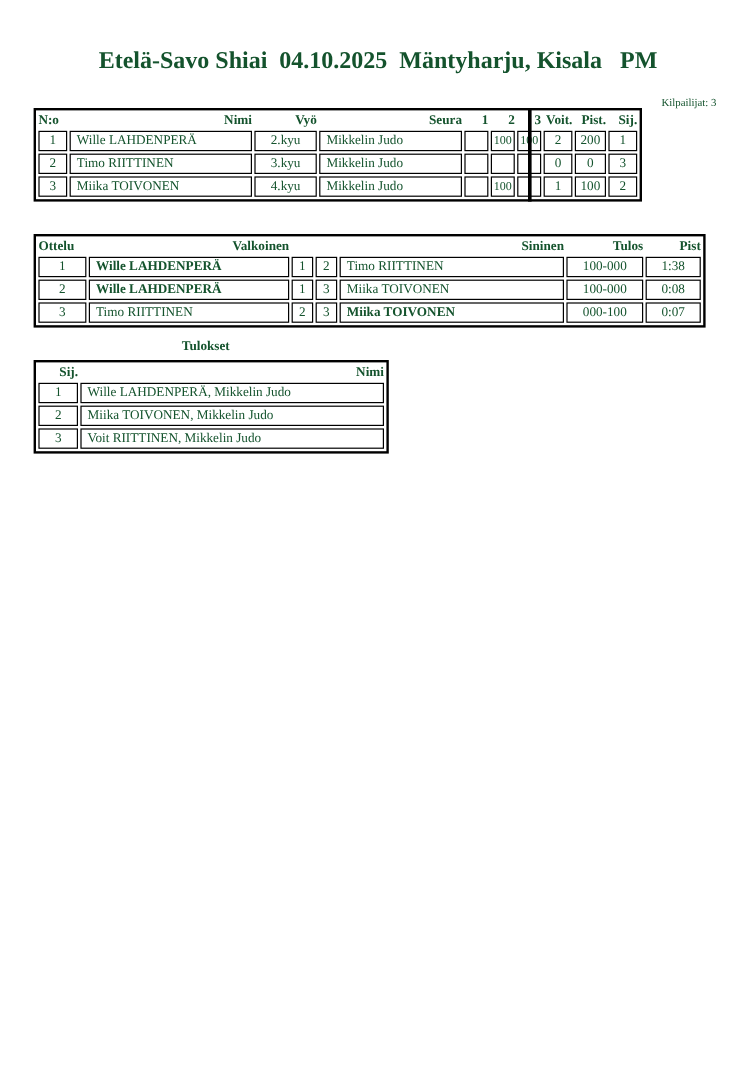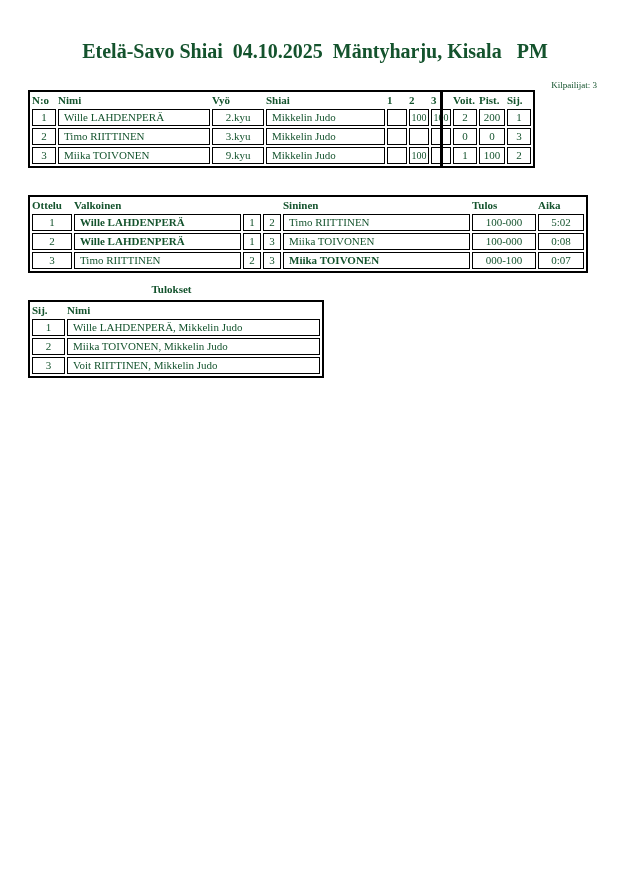--- a/index.html
+++ b/index.html
@@ -53,21 +53,21 @@
     border: 2px solid #000000;
     background: #ffffff;
   }
   th {
     border: none;
     font-size: 11px;
     font-weight: bold;
     height: 13px;
     line-height: 13px;
     padding: 0;
-    text-align: left;
+    text-align: right;
     white-space: nowrap;
   }
   td {
     border: 1px solid #000000;
     font-size: 11px;
     height: 15px;
     line-height: 15px;
     padding: 0;
     text-align: center;
     white-space: nowrap;
@@ -119,21 +119,21 @@
 
   <div class="competitors-note">Kilpailijat: 3</div>
 
   <div class="tbl-wrap wrap-kilpailijat">
     <table>
       <tbody>
           <tr>
         <th class="k-no al-left">N:o</th>
         <th class="k-nimi">Nimi</th>
         <th class="k-vyo">Vyö</th>
-        <th class="k-seura">Shiai</th>
+        <th class="k-seura">Seura</th>
         <th class="k-r">1</th>
         <th class="k-r">2</th>
         <th class="k-r">3</th>
         <th class="k-voit">Voit.</th>
         <th class="k-pist">Pist.</th>
         <th class="k-sij">Sij.</th>
       </tr>
       <tr>
         <td class="k-no">1</td>
         <td class="k-nimi al-left">Wille LAHDENPERÄ</td>
@@ -154,21 +154,21 @@
         <td class="k-r small-num"></td>
         <td class="k-r small-num"></td>
         <td class="k-r small-num"></td>
         <td class="k-voit">0</td>
         <td class="k-pist">0</td>
         <td class="k-sij">3</td>
       </tr>
       <tr>
         <td class="k-no">3</td>
         <td class="k-nimi al-left">Miika TOIVONEN</td>
-        <td class="k-vyo">9.kyu</td>
+        <td class="k-vyo">4.kyu</td>
         <td class="k-seura al-left">Mikkelin Judo</td>
         <td class="k-r small-num"></td>
         <td class="k-r small-num">100</td>
         <td class="k-r small-num"></td>
         <td class="k-voit">1</td>
         <td class="k-pist">100</td>
         <td class="k-sij">2</td>
       </tr>
     </tbody>
       </table>
@@ -179,30 +179,30 @@
   <div class="tbl-wrap wrap-ottelut">
     <table>
       <tbody>
           <tr>
         <th class="o-no al-left">Ottelu</th>
         <th class="o-valk">Valkoinen</th>
         <th class="o-n"></th>
         <th class="o-n"></th>
         <th class="o-sini">Sininen</th>
         <th class="o-tulos">Tulos</th>
-        <th class="o-aika">Aika</th>
+        <th class="o-aika">Pist</th>
       </tr>
       <tr>
         <td class="o-no">1</td>
         <td class="o-valk al-left bold">Wille LAHDENPERÄ</td>
         <td class="o-n">1</td>
         <td class="o-n">2</td>
         <td class="o-sini al-left">Timo RIITTINEN</td>
         <td class="o-tulos">100-000</td>
-        <td class="o-aika">5:02</td>
+        <td class="o-aika">1:38</td>
       </tr>
       <tr>
         <td class="o-no">2</td>
         <td class="o-valk al-left bold">Wille LAHDENPERÄ</td>
         <td class="o-n">1</td>
         <td class="o-n">3</td>
         <td class="o-sini al-left">Miika TOIVONEN</td>
         <td class="o-tulos">100-000</td>
         <td class="o-aika">0:08</td>
       </tr>

